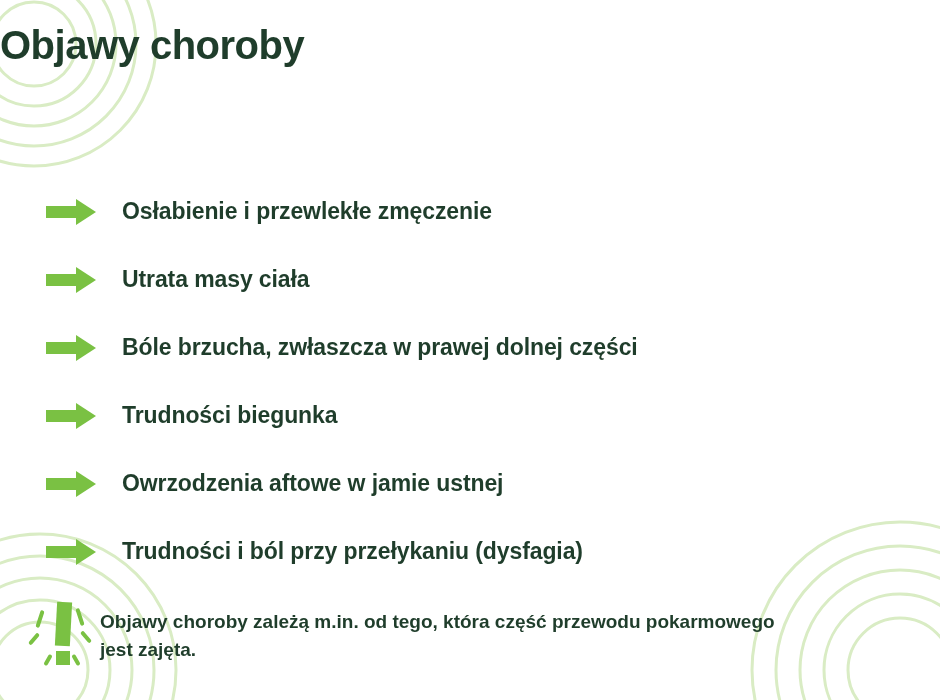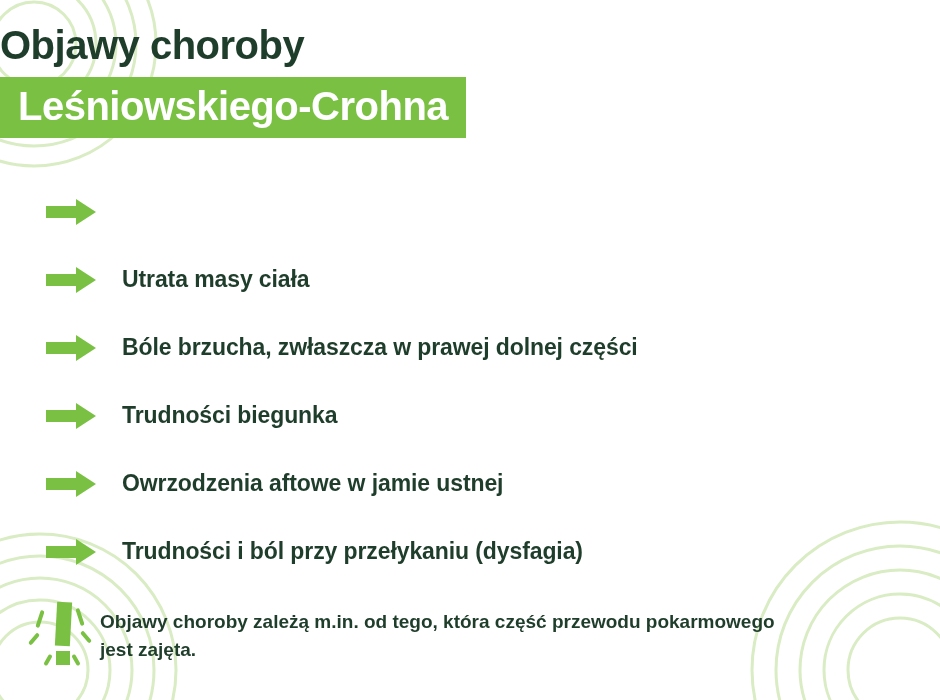--- a/index.html
+++ b/index.html
@@ -184,32 +184,30 @@
       <circle cx="160" cy="160" r="52"></circle>
       <circle cx="160" cy="160" r="76"></circle>
       <circle cx="160" cy="160" r="100"></circle>
       <circle cx="160" cy="160" r="124"></circle>
       <circle cx="160" cy="160" r="148"></circle>
     </g>
   </svg>
 
   <div class="title-block">
     <div class="title-line1">Objawy choroby</div>
-    <div class="title-line2-wrap">
-      <div class="title-line2">Leśniowskiego-Crohna</div>
-    </div>
   </div>
 
   <div class="symptom-list">
 
     <div class="symptom-row">
       <span class="arrow-icon">
         <span class="shaft"></span>
           <span class="head"></span>
       </span>
+      <span class="symptom-text">Osłabienie i przewlekłe zmęczenie</span>
     </div>
 
     <div class="symptom-row">
       <span class="arrow-icon">
         <span class="shaft"></span>
           <span class="head"></span>
       </span>
       <span class="symptom-text">Utrata masy ciała</span>
     </div>
 

